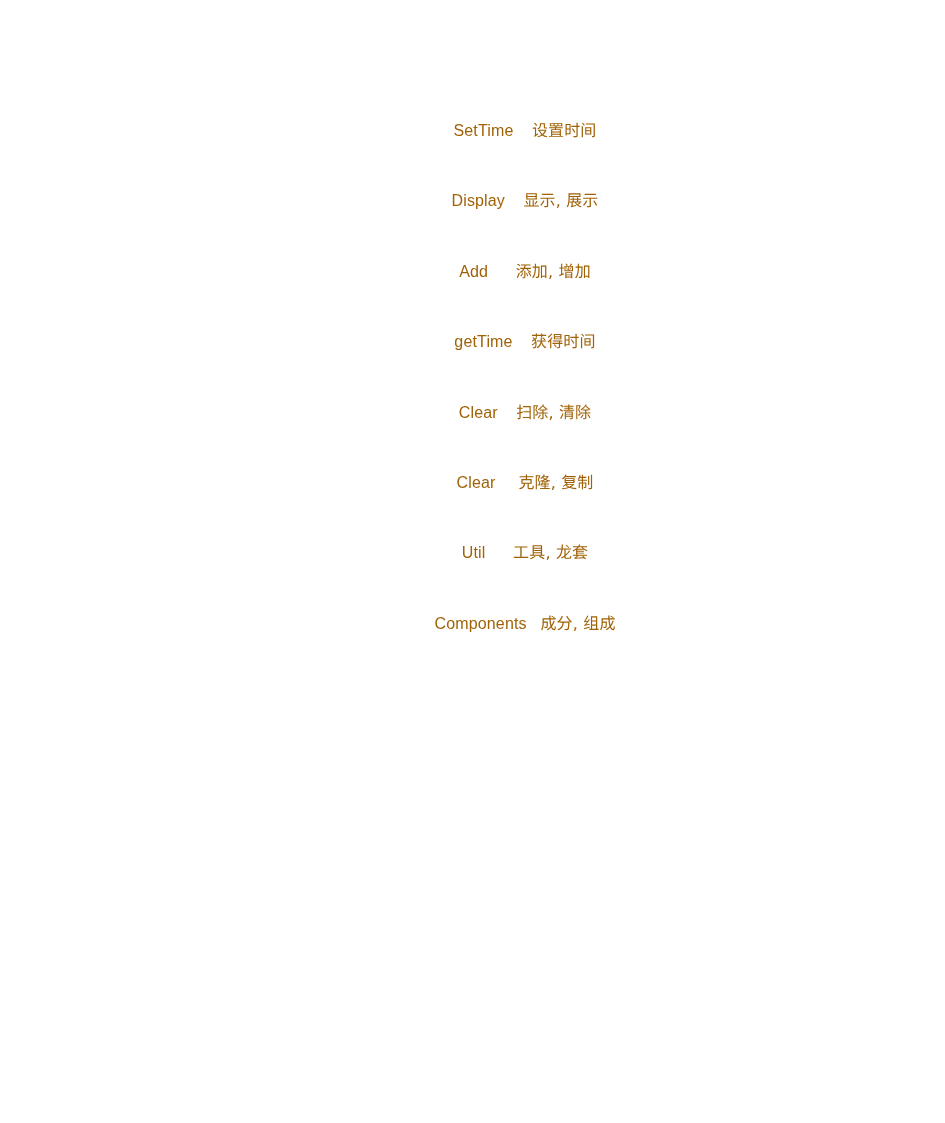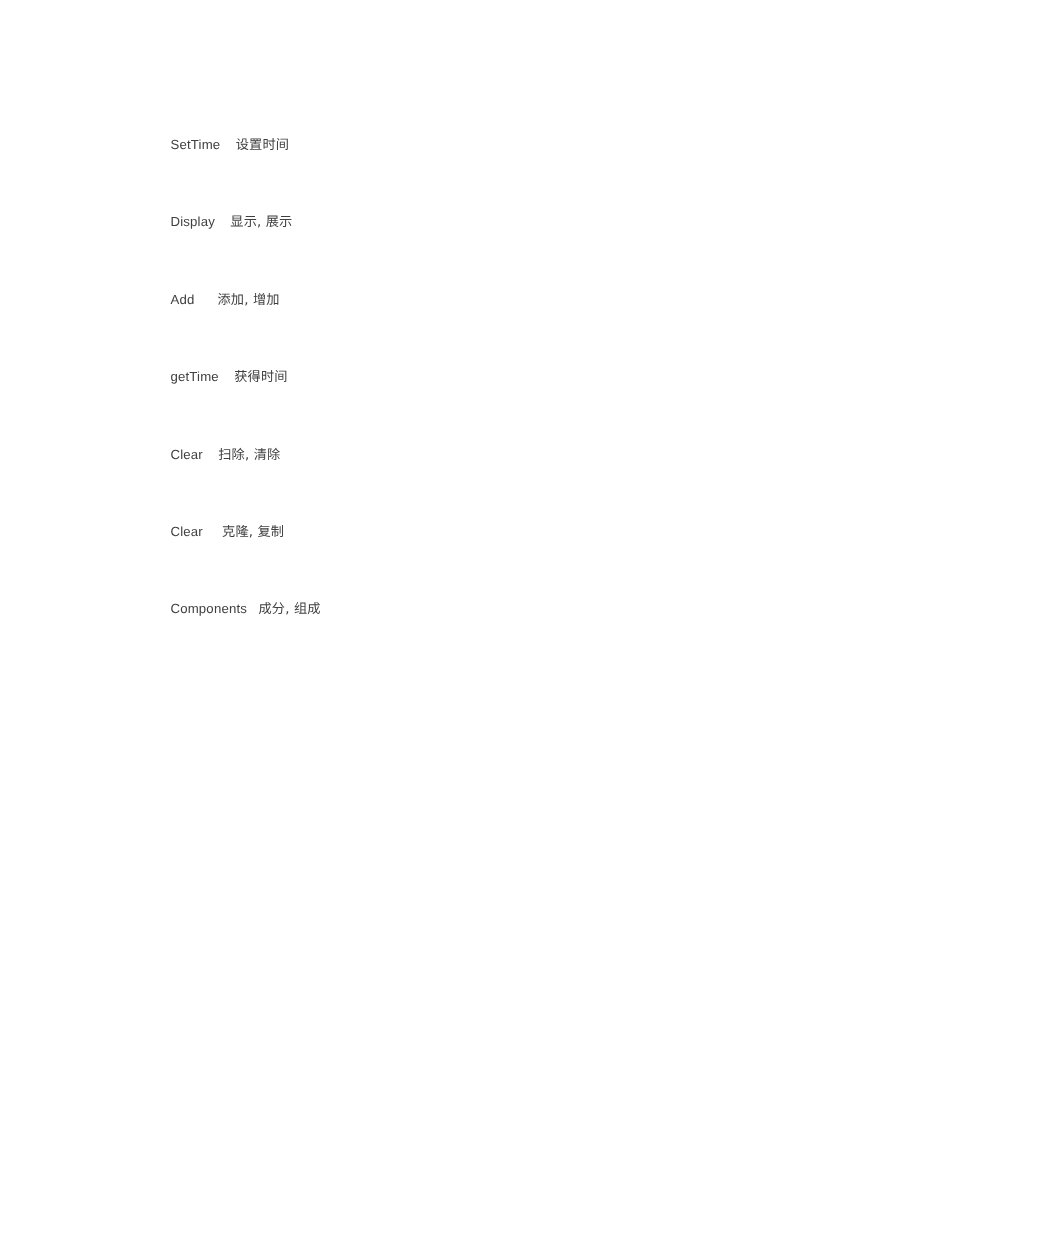--- a/index.html
+++ b/index.html
@@ -23,24 +23,25 @@
     position: absolute;
     left: 155px;
     top: 96px;
     width: 740px;
   }
 
   .entry {
     height: 70.4px;
     line-height: 70.4px;
     font-family: "Liberation Sans", "DejaVu Sans", sans-serif;
-    font-size: 12px;
-    color: #404040;
+    font-size: 16px;
+    color: #a16207;
     white-space: pre;
     letter-spacing: 0.15px;
+    text-align: center;
     -webkit-font-smoothing: antialiased;
   }
 
   .entry .term {
     display: inline;
   }
 
   .entry .gap {
     display: inline;
     white-space: pre;
@@ -55,15 +56,16 @@
 <body>
 
 <div class="page">
   <div class="glossary" id="glossary-list">
       <div class="entry"><span class="term">SetTime</span><span class="gap">    </span><span class="gloss">设置时间</span></div>
       <div class="entry"><span class="term">Display</span><span class="gap">    </span><span class="gloss">显示, 展示</span></div>
       <div class="entry"><span class="term">Add</span><span class="gap">      </span><span class="gloss">添加, 增加</span></div>
       <div class="entry"><span class="term">getTime</span><span class="gap">    </span><span class="gloss">获得时间</span></div>
       <div class="entry"><span class="term">Clear</span><span class="gap">    </span><span class="gloss">扫除, 清除</span></div>
       <div class="entry"><span class="term">Clear</span><span class="gap">     </span><span class="gloss">克隆, 复制</span></div>
+      <div class="entry"><span class="term">Util</span><span class="gap">      </span><span class="gloss">工具, 龙套</span></div>
       <div class="entry"><span class="term">Components</span><span class="gap">   </span><span class="gloss">成分, 组成</span></div>
     </div>
 </div>
 
 </body></html>

